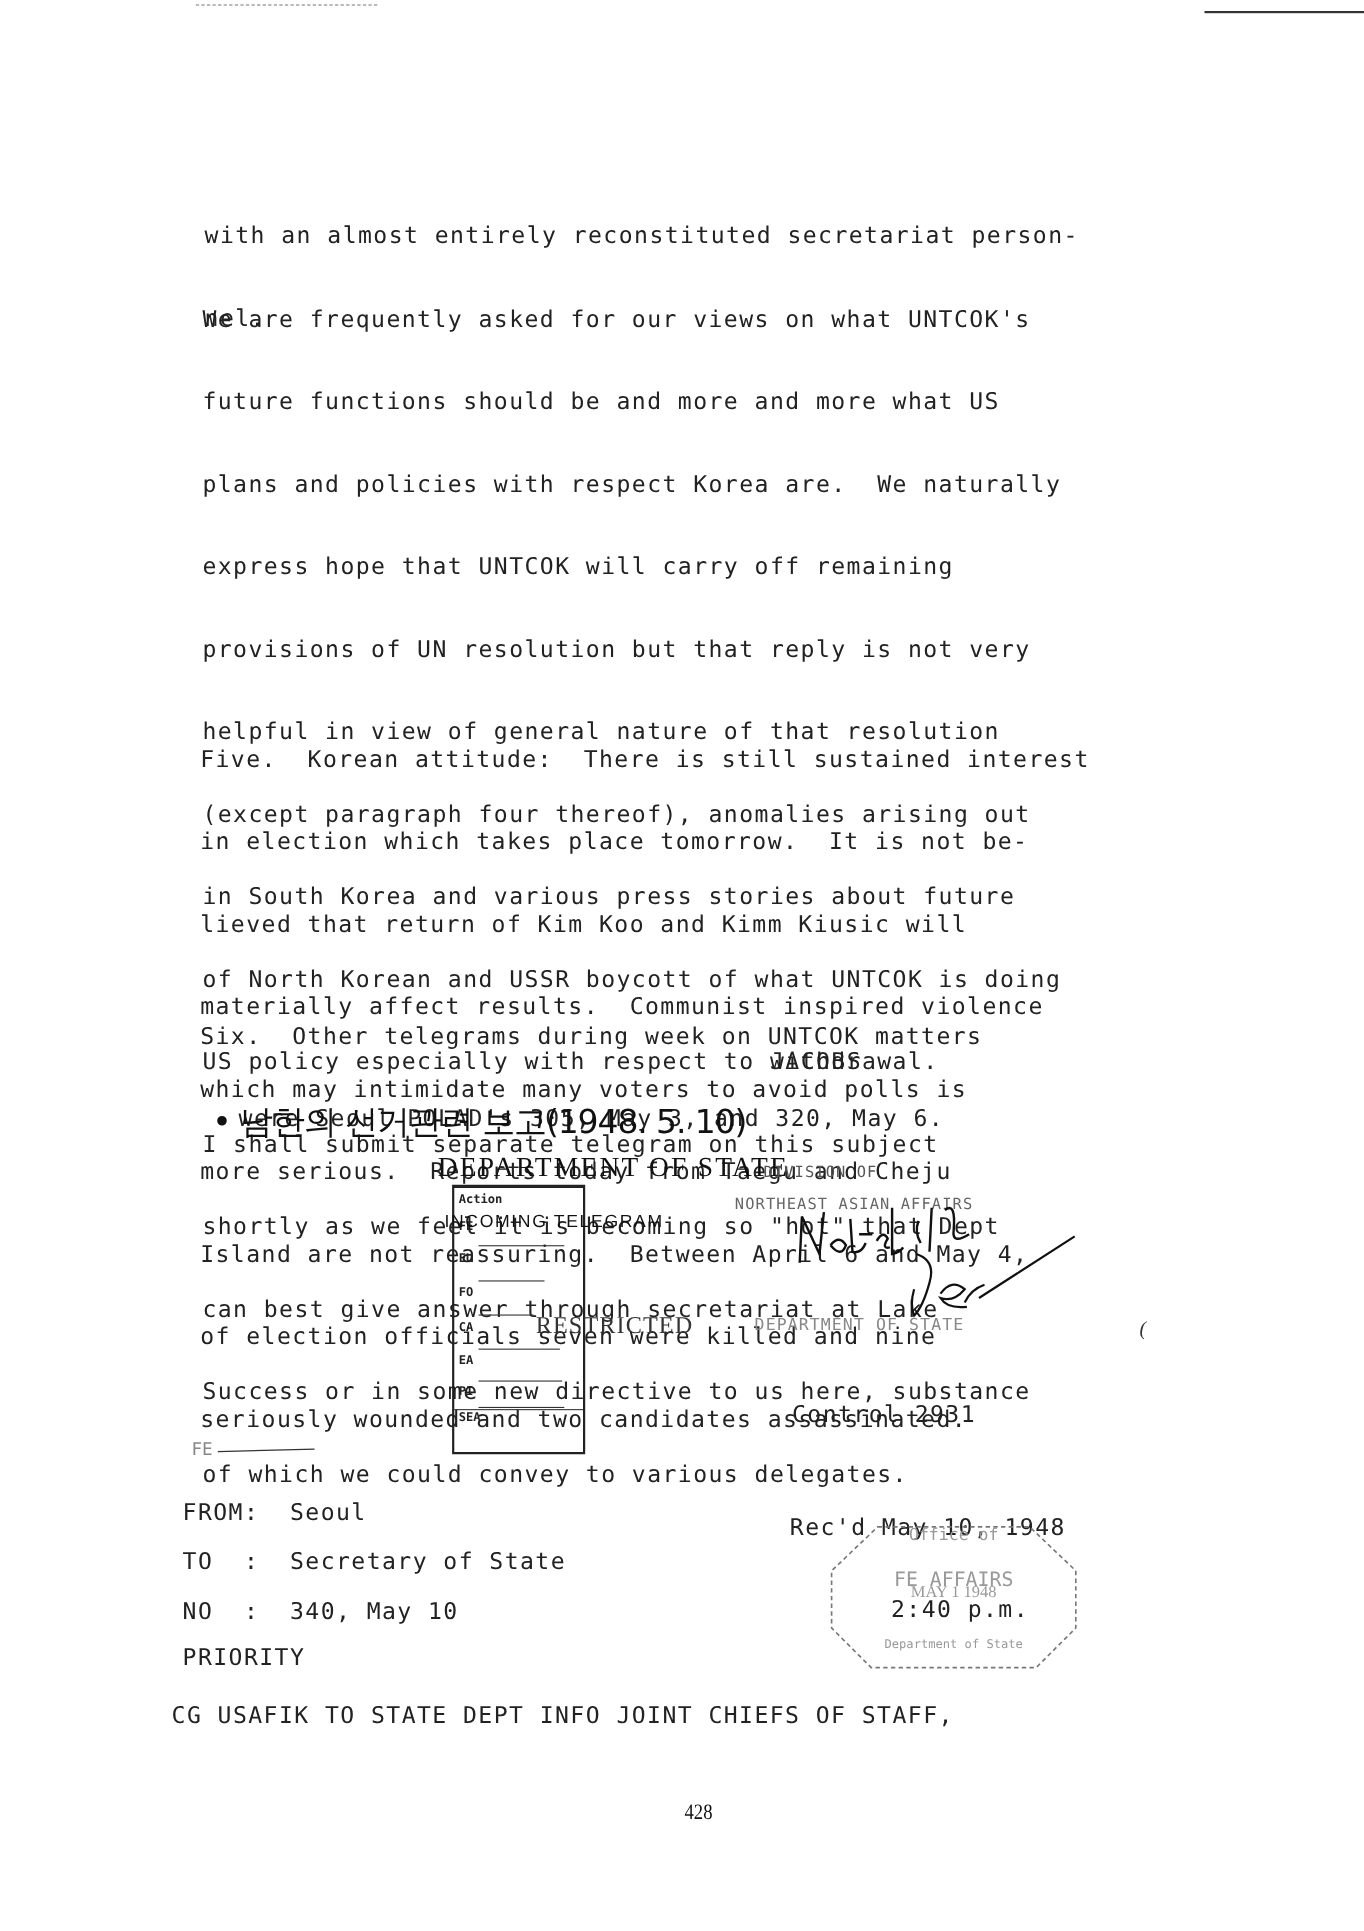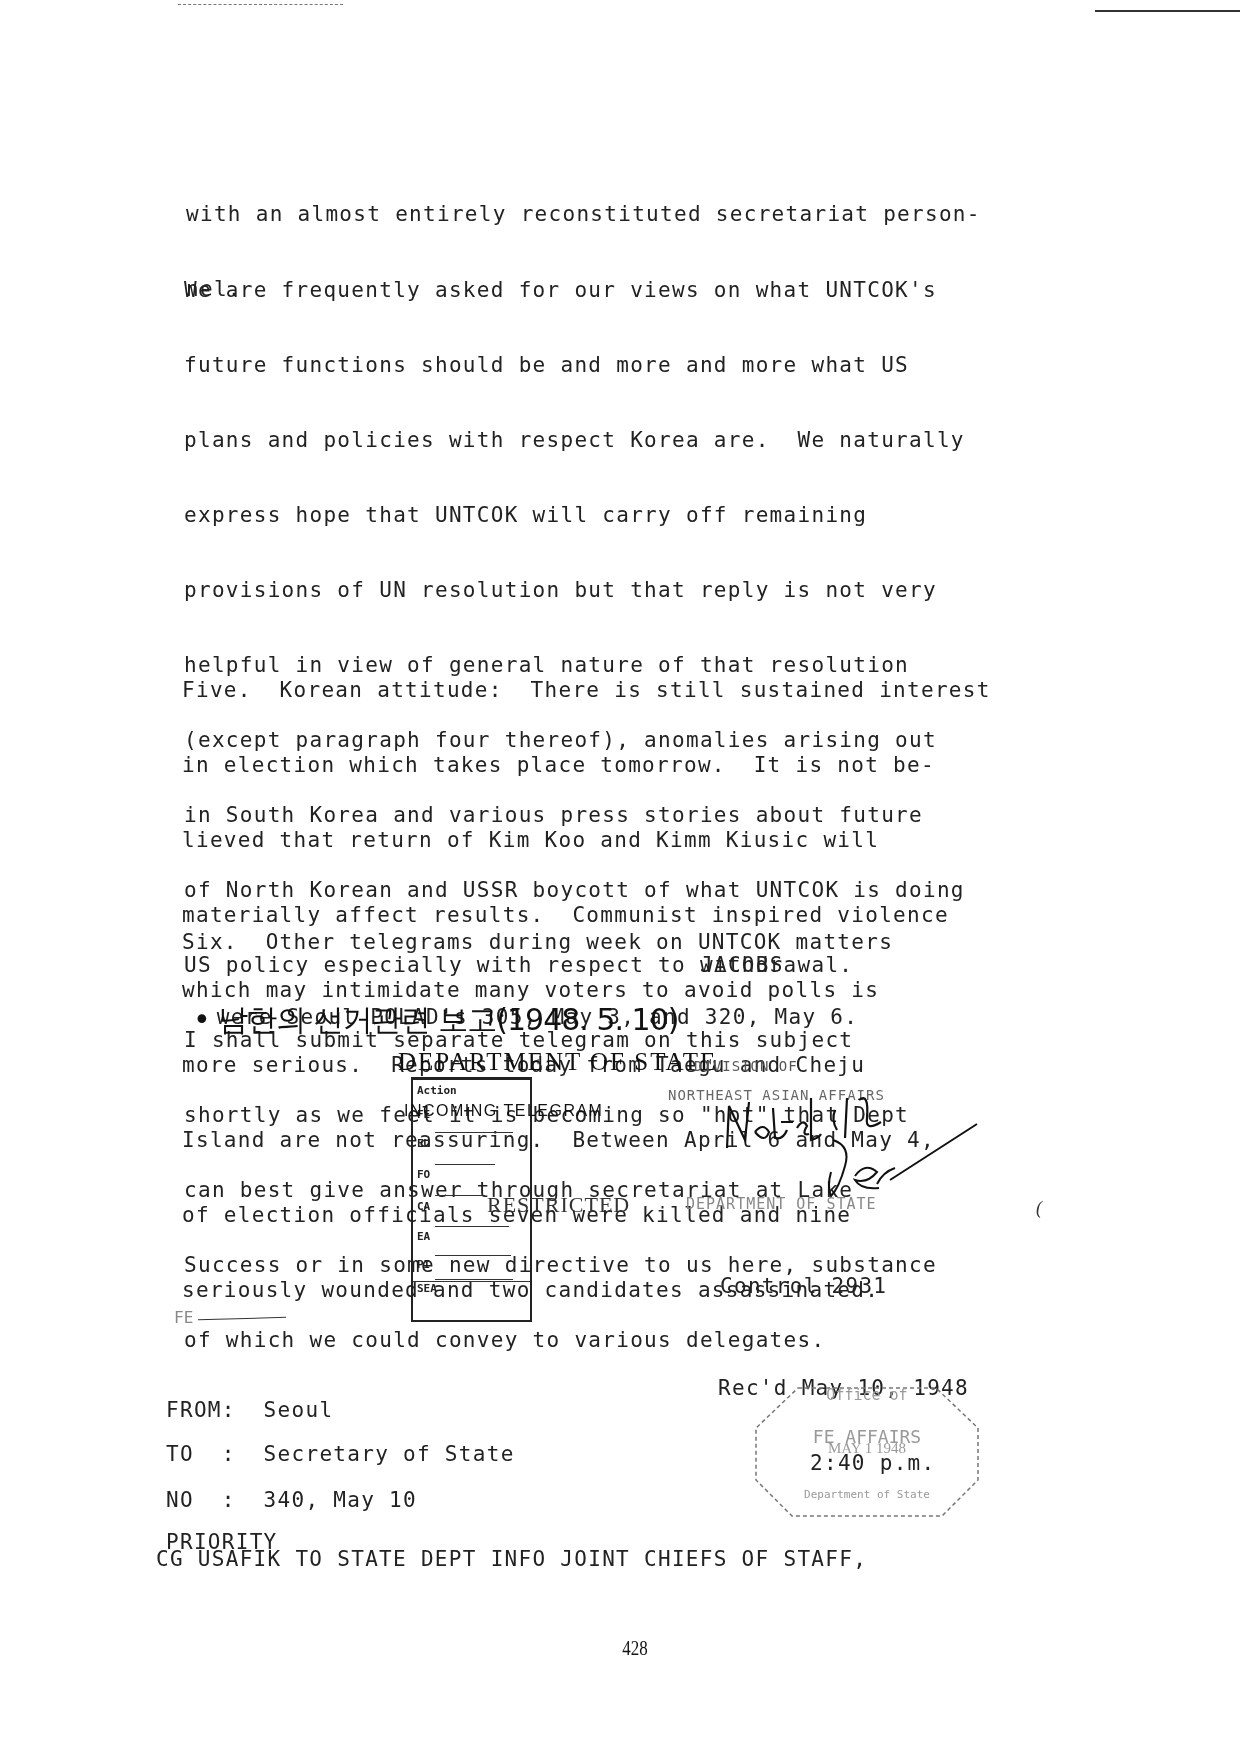--- a/index.html
+++ b/index.html
@@ -17,21 +17,21 @@
   .restricted { position: absolute; left: 487px; top: 1192px; font-family: "Liberation Serif", serif; font-size: 22px; letter-spacing: 1px; color: #333; }
   .dept-stamp-faint { position: absolute; left: 686px; top: 1195px; font-family: "DejaVu Sans Mono", monospace; font-size: 15px; color: #888; letter-spacing: 1px; }
   .route-box { position: absolute; left: 411px; top: 1077px; width: 117px; height: 240px; border: 2px solid #222; border-top-width: 3px; }
   .route-row { position: absolute; left: 4px; font-family: "DejaVu Sans Mono", monospace; font-size: 11px; font-weight: bold; color: #222; }
   .route-line { position: absolute; left: 22px; height: 0; border-top: 1.5px solid #333; }
   .route-footer { position: absolute; left: 0; right: 0; bottom: 0; height: 38px; border-top: 1.5px solid #333; }
   .fe-mark { position: absolute; left: 174px; top: 1308px; font-family: "DejaVu Sans Mono", monospace; font-size: 16px; color: #888; }
   .fe-line { position: absolute; left: 198px; top: 1318px; width: 88px; border-top: 1.5px solid #333; transform: rotate(-1.5deg); }
   .control { position: absolute; left: 720px; top: 1274px; }
   .recd { position: absolute; left: 718px; top: 1326px; }
-  .header-fields { position: absolute; left: 166px; top: 1363px; margin-top: 35px; }
+  .header-fields { position: absolute; left: 166px; top: 1363px; }
   .hdr-row { position: absolute; left: 0; white-space: pre; }
   .routing-line { position: absolute; left: 156px; top: 1547px; }
   .page-number { position: absolute; left: 620px; top: 1637px; font-family: "Liberation Serif", "DejaVu Serif", serif; font-size: 20px; color: #111; transform: scaleX(0.85); }
   .rec-stamp { position: absolute; left: 752px; top: 1382px; width: 230px; height: 138px; }
   .rec-stamp svg { position: absolute; left: 0; top: 0; }
   .rec-stamp .st { position: absolute; left: 0; width: 230px; text-align: center; font-family: "DejaVu Sans Mono", monospace; color: #999; }
   .scan-mark { position: absolute; height: 0; border-top: 1px dashed #777; }
   .sig-svg { position: absolute; left: 715px; top: 1088px; }
   .paren { position: absolute; left: 1036px; top: 1198px; font-family: "Liberation Serif", serif; font-style: italic; font-size: 18px; color: #333; }
 </style>

